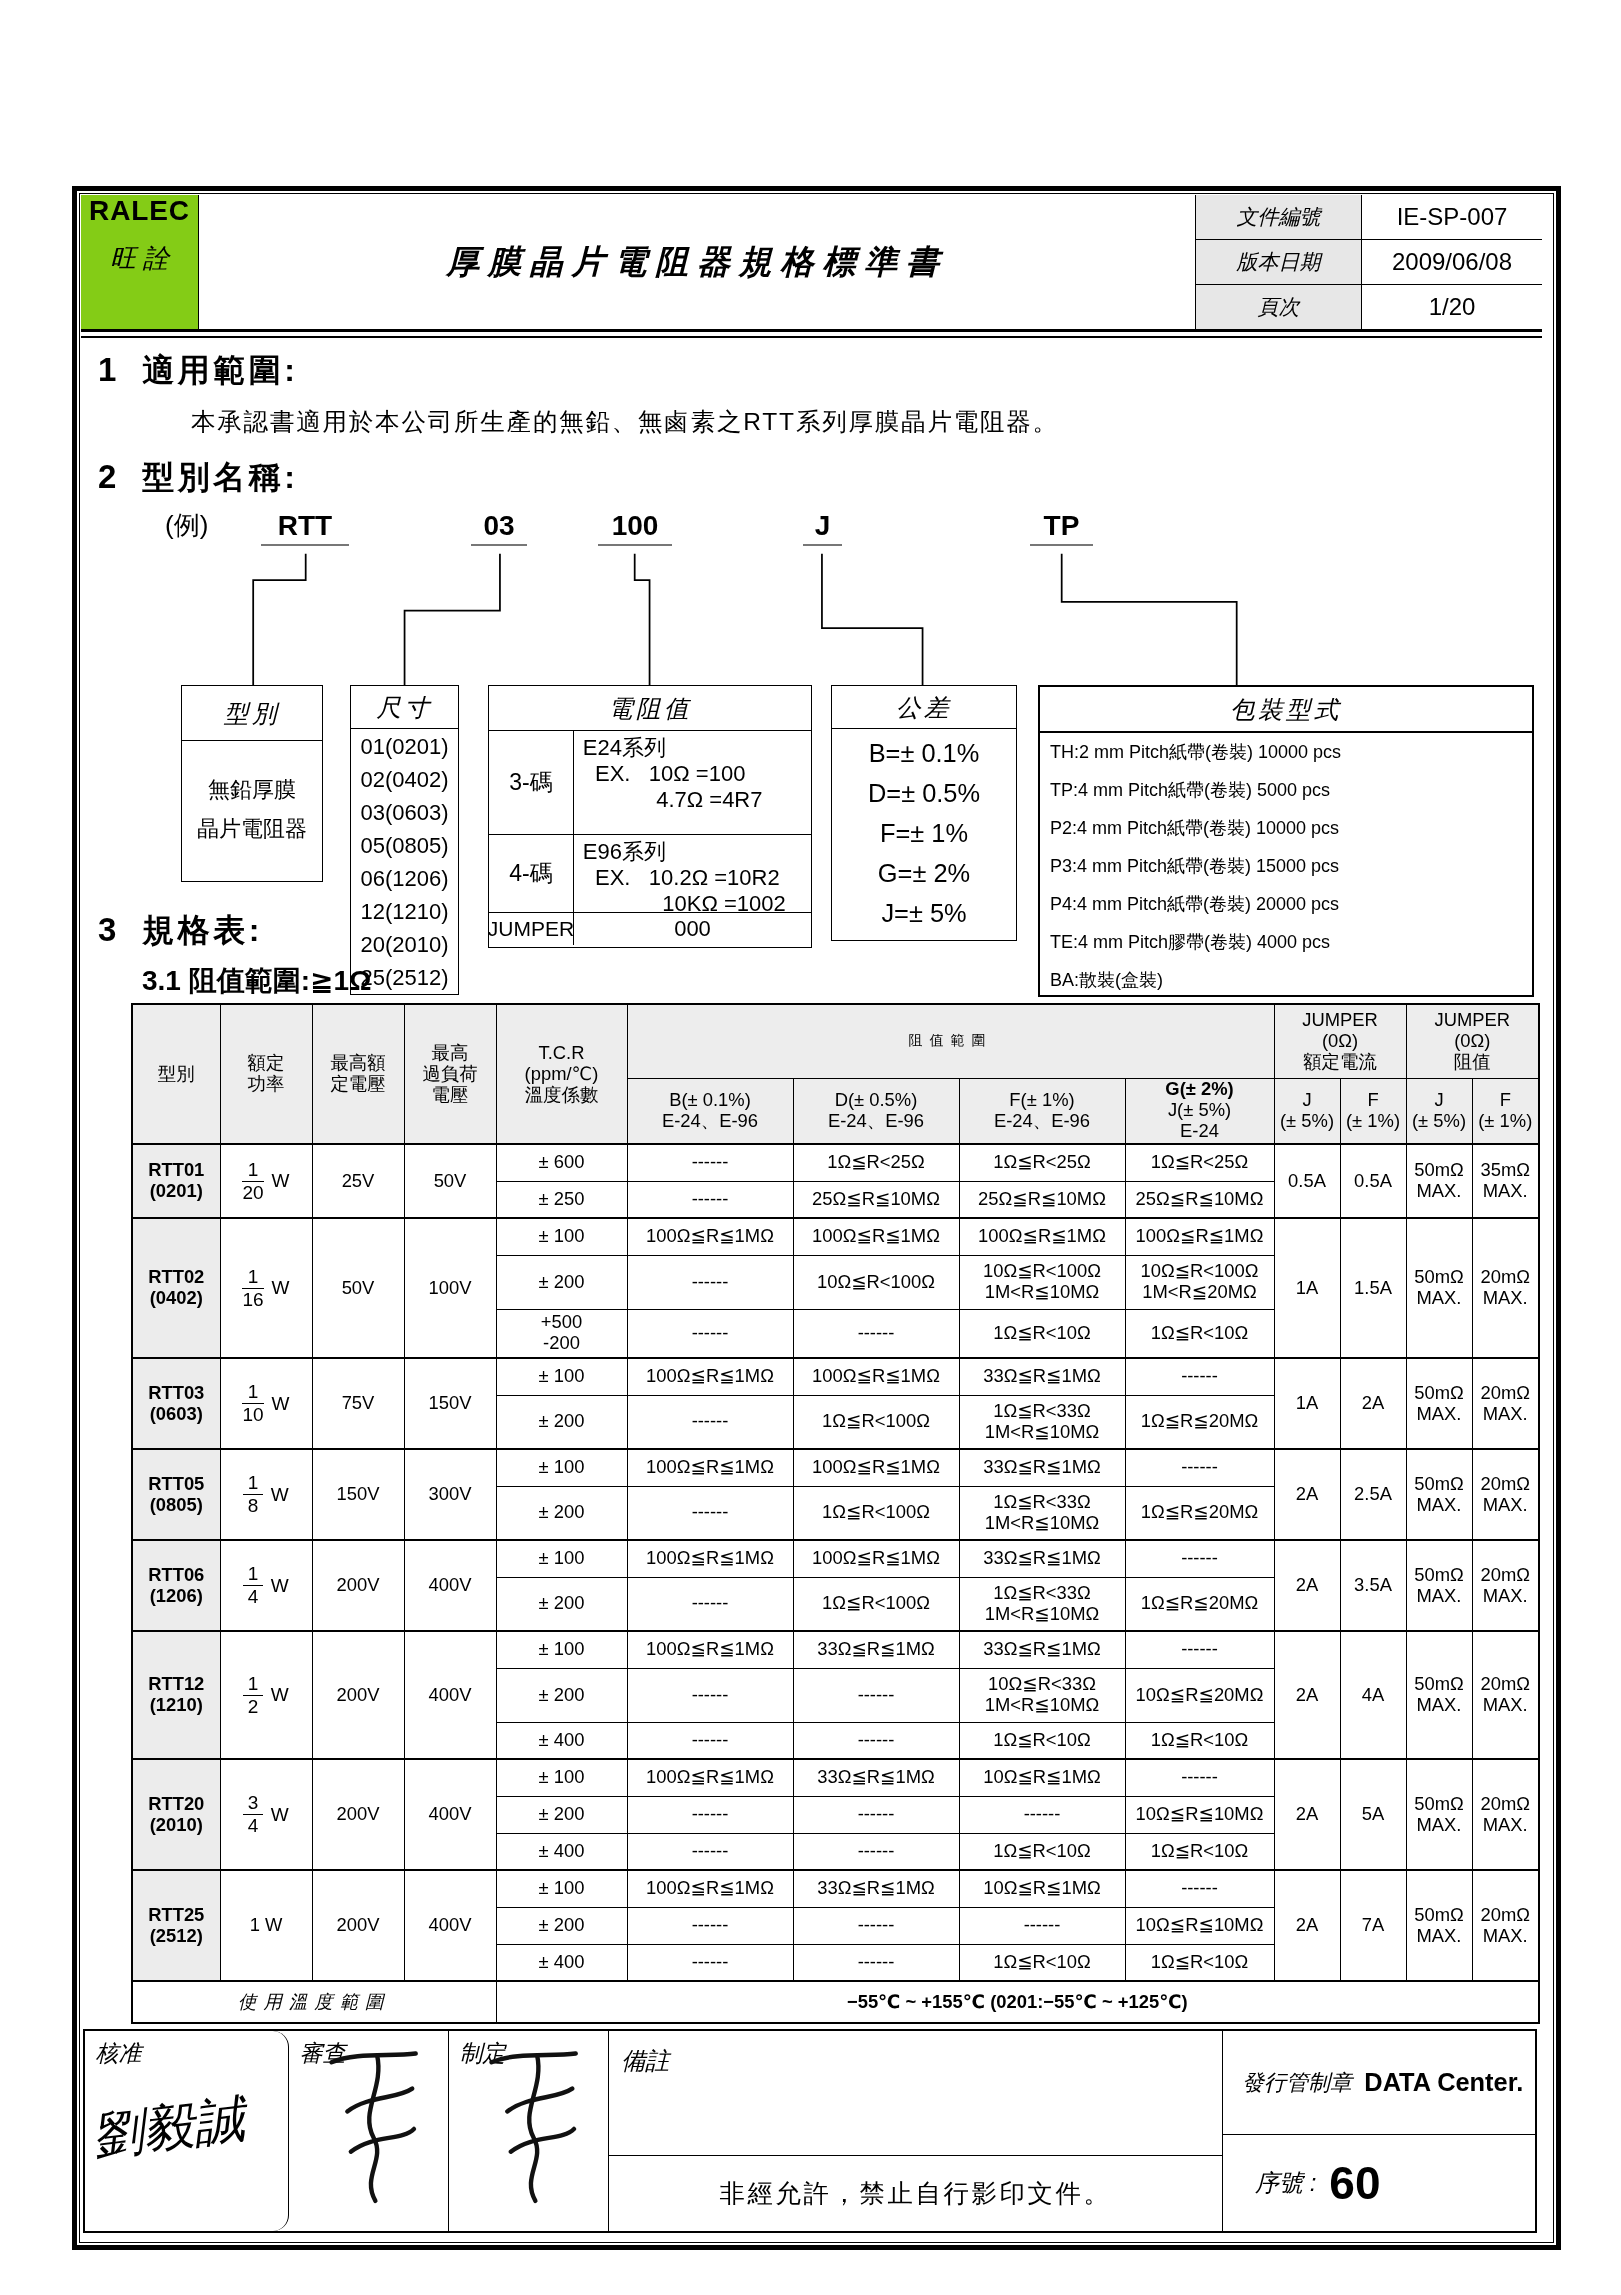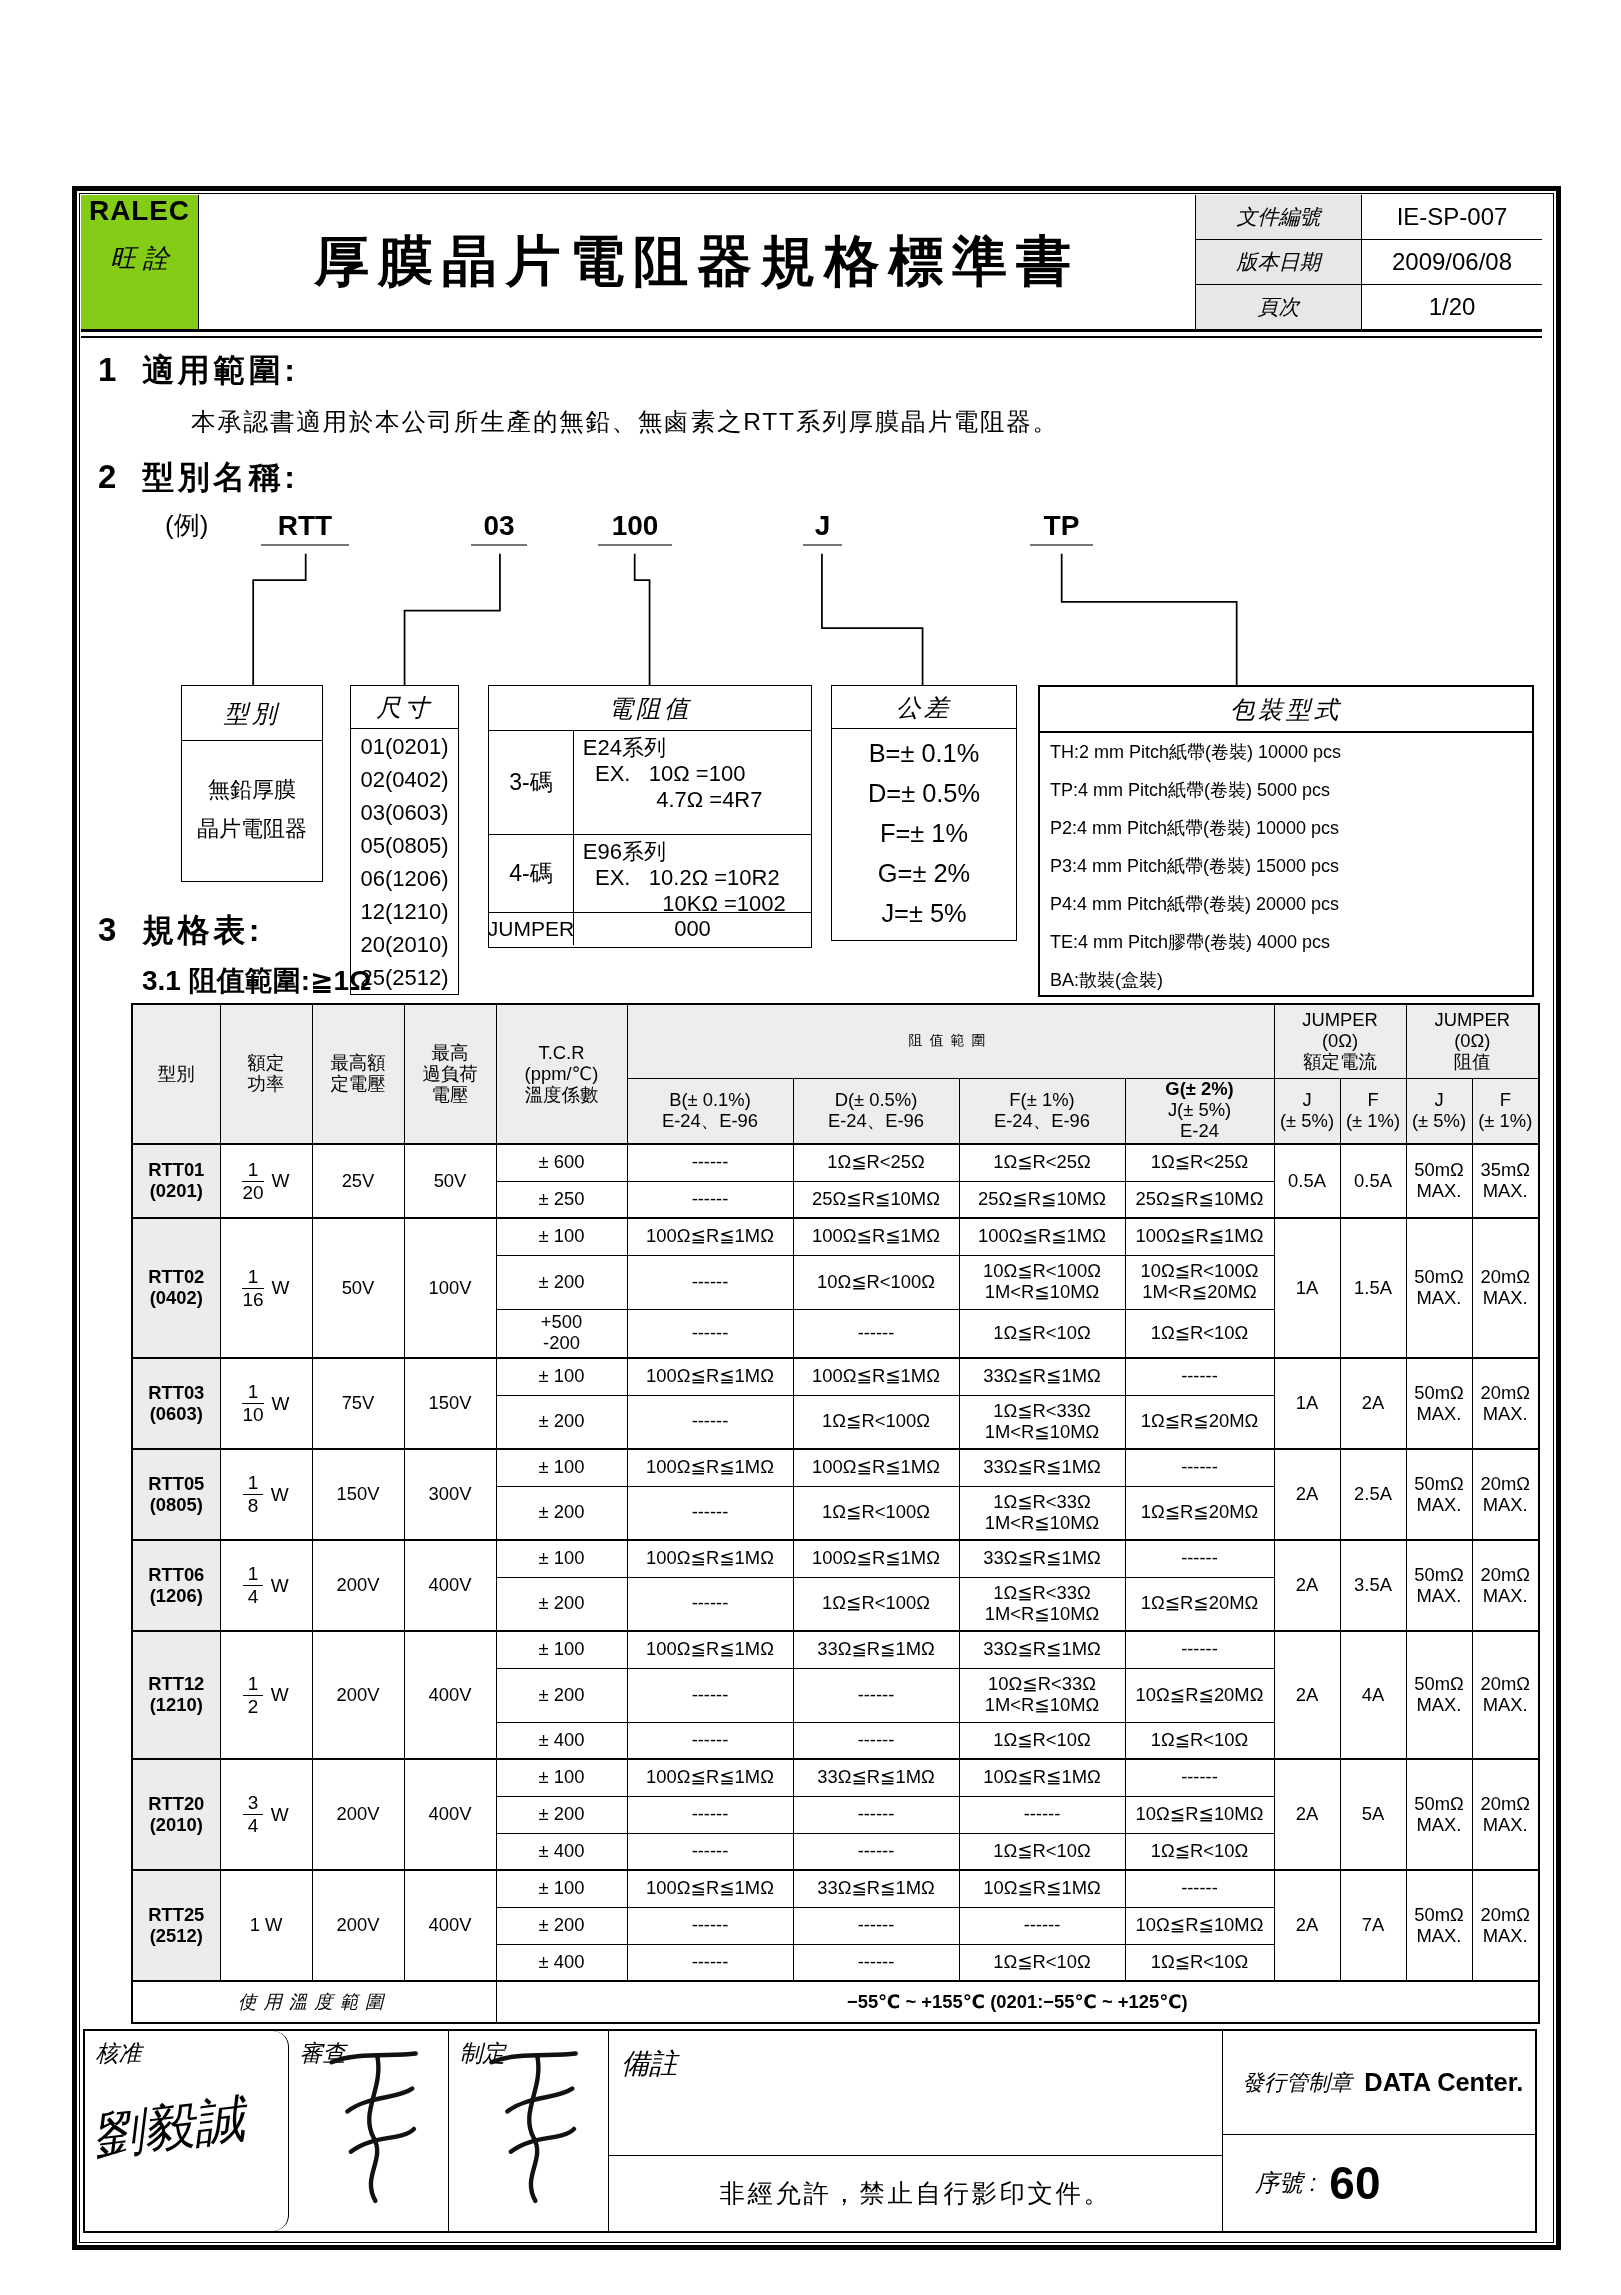--- a/index.html
+++ b/index.html
@@ -11,21 +11,21 @@
 
   
   .header-band{position:absolute;left:81px;top:195px;width:1461px;height:134px;
                border-bottom:3.5px solid #000;display:flex;}
   .hdr-rule{position:absolute;left:81px;top:336px;width:1461px;height:1.8px;background:#000;}
   .brand-box{width:117px;background:#84cc16;border-right:1.8px solid #000;display:flex;
              flex-direction:column;align-items:center;justify-content:flex-start;}
   .brand-logo{font-size:28px;font-weight:bold;letter-spacing:0.9px;}
   .brand-cn{font-size:26px;margin-top:14px;font-style:italic;}
   .title-box{flex:1;display:flex;align-items:center;justify-content:center;}
-  .page-title{font-size:55px;font-weight:bold;letter-spacing:8.8px;white-space:nowrap;}
+  .page-title{font-size:33px;font-weight:bold;letter-spacing:8.8px;white-space:nowrap;font-style:italic;}
   .meta-table{width:346px;border-left:1.8px solid #000;display:flex;flex-direction:column;}
   .meta-row{flex:1;display:flex;}
   .meta-row.mid{border-top:1.8px solid #000;border-bottom:1.8px solid #000;}
   .meta-label{width:165px;background:#e7e7e7;border-right:1.8px solid #000;display:flex;
               align-items:center;justify-content:center;font-size:21px;font-style:italic;}
   .meta-value{flex:1;display:flex;align-items:center;justify-content:center;font-size:24px;}
 
   
   .sec-head{position:absolute;font-weight:bold;white-space:nowrap;}
   .sec-num{font-size:33px;margin-right:26px;}
@@ -74,21 +74,21 @@
   
   .footer{position:absolute;left:83px;top:2029px;width:1450px;height:200px;
           border:2.6px solid #000;display:flex;}
   .sig-cell{border-right:1.8px solid #000;position:relative;}
   .sig-label{position:absolute;left:10.5px;top:7px;font-size:23px;font-style:italic;}
   .sig-name{position:absolute;left:7px;top:63px;font-size:51px;font-style:italic;
             transform:rotate(-7deg);white-space:nowrap;}
   .sig-svg{position:absolute;left:24.5px;top:12.3px;}
   .note-area{width:613px;border-right:1.8px solid #000;display:flex;flex-direction:column;}
   .note-top{height:124px;border-bottom:1.8px solid #000;display:flex;}
-  .note-label{font-size:28px;font-style:italic;padding:14px 0 0 12.3px;width:75px;}
+  .note-label{font-size:24px;font-style:italic;padding:14px 0 0 12.3px;width:75px;}
   .note-box{border:2.6px solid #000;align-self:center;margin-left:35px;padding:7px 16px;}
   .note-line{font-size:24px;letter-spacing:8px;line-height:39px;white-space:nowrap;}
   .warn-row{flex:1;display:flex;align-items:center;justify-content:center;
             font-size:25.4px;letter-spacing:2.6px;}
   .right-col{flex:1;display:flex;flex-direction:column;}
   .stamp-cell{height:103px;border-bottom:1.8px solid #000;display:flex;align-items:center;
               padding-left:19px;gap:12.3px;}
   .stamp-label{font-size:22px;font-style:italic;}
   .stamp-value{font-size:25.4px;font-weight:bold;}
   .serial-cell{flex:1;display:flex;align-items:center;padding-left:32px;gap:13px;}

